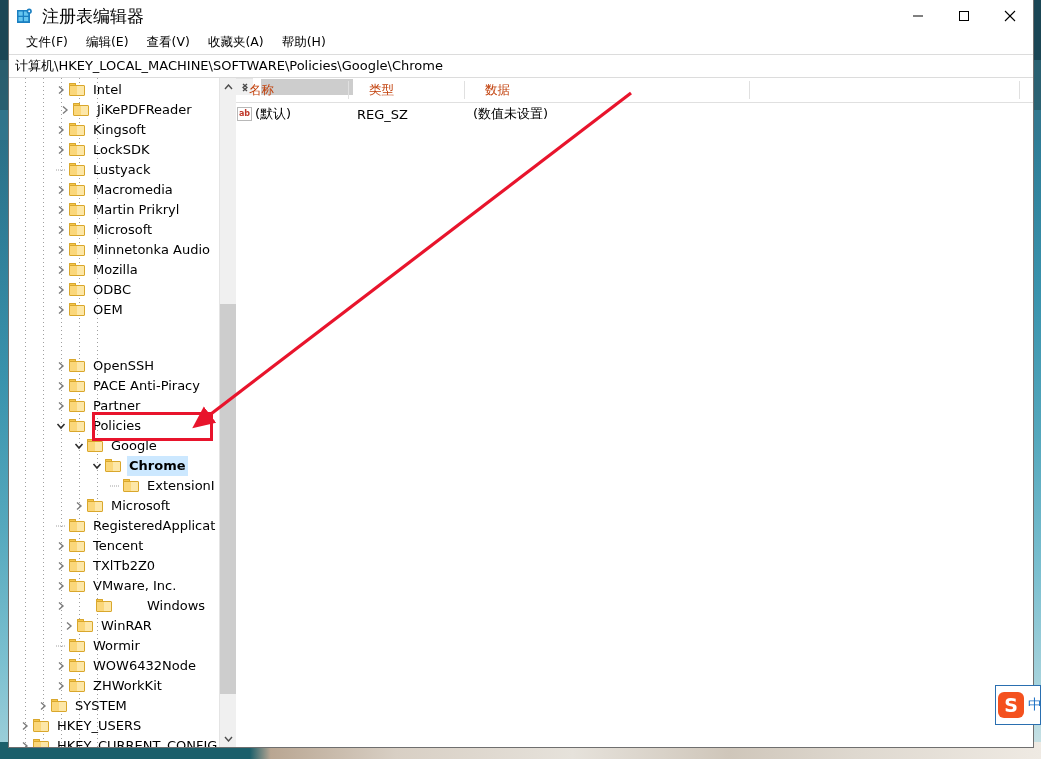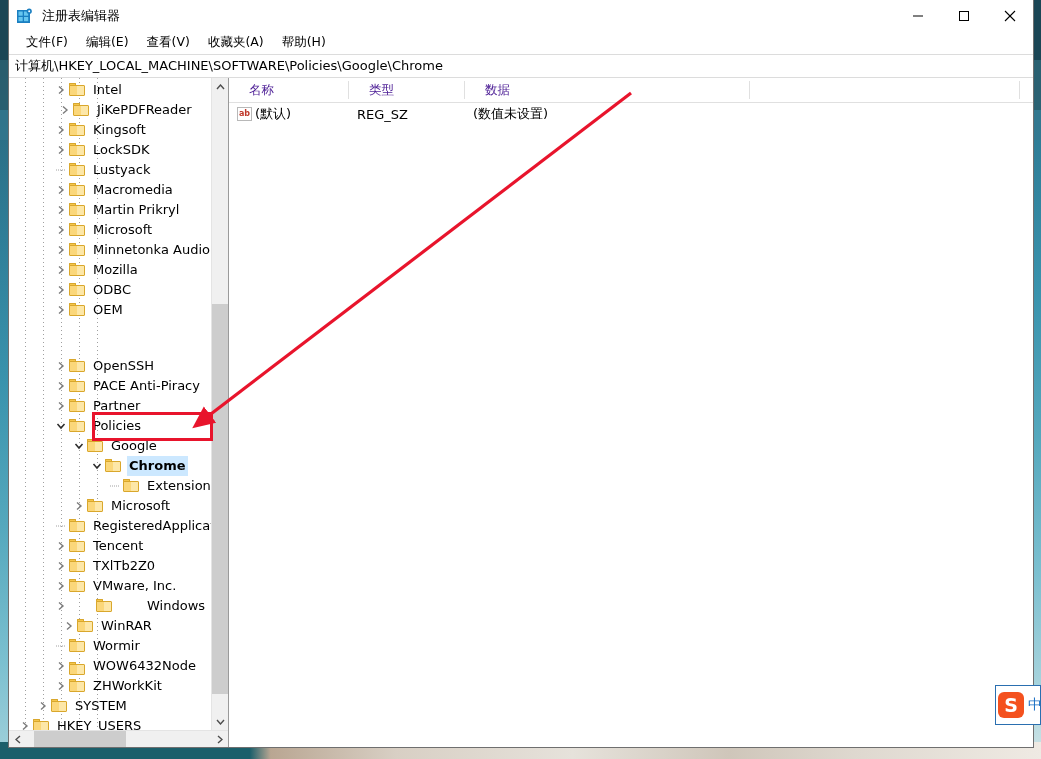--- a/index.html
+++ b/index.html
@@ -32,21 +32,21 @@
     box-sizing:border-box;
     display:flex;flex-direction:column;
   }
   
   .titlebar{
     height:32px;background:#ffffff;display:flex;align-items:center;
     flex:0 0 auto;position:relative;
   }
   .title-icon{width:17px;height:17px;margin-left:7px;flex:0 0 auto;position:relative;}
   .title-text{
-    margin-left:9px;font-size:13px;color:#000;
+    margin-left:9px;font-size:17px;color:#000;
     font-family:"DejaVu Sans","Liberation Sans",sans-serif;
   }
   .win-btns{position:absolute;right:0;top:0;height:32px;display:flex;}
   .win-btn{
     width:46px;height:32px;display:flex;align-items:center;justify-content:center;
     background:transparent;
   }
   .win-btn svg{display:block;}
   
   .menubar{
@@ -64,21 +64,21 @@
     flex:0 0 auto;
   }
   .addr-text{
     font-size:13px;color:#000;white-space:nowrap;
     font-family:"DejaVu Sans","Liberation Sans",sans-serif;
   }
   
   .content{flex:1 1 auto;display:flex;min-height:0;background:#fff;}
   
   .treepane{
-    width:220px;flex:0 0 auto;display:flex;flex-direction:column;
+    width:220px;flex:0 0 auto;display:flex;flex-direction:row;
     border-right:1px solid #9a9a9a;box-sizing:border-box;background:#fff;
     position:relative;
   }
   .tree-scrollwrap{flex:1 1 auto;display:flex;min-height:0;position:relative;}
   .tree-view{
     flex:1 1 auto;overflow:hidden;position:relative;background:#fff;
     padding-top:2px;box-sizing:border-box;
   }
   .trow{
     height:20px;display:flex;align-items:center;position:relative;
@@ -115,21 +115,21 @@
   }
   .hs-arrow{width:17px;height:16px;display:flex;align-items:center;justify-content:center;}
   .hs-arrow.right{position:absolute;right:0;top:0;}
   .hs-thumb{position:absolute;top:0;height:16px;background:#cdcdcd;}
   
   .listpane{flex:1 1 auto;display:flex;flex-direction:column;background:#fff;min-width:0;}
   .list-header{
     height:24px;display:flex;border-bottom:1px solid #e0e0e0;background:#fff;flex:0 0 auto;
   }
   .lh-cell{
-    display:flex;align-items:center;font-size:12.5px;color:#4c1d95;
+    display:flex;align-items:center;font-size:12.5px;color:#c2410c;
     padding-left:20px;box-sizing:border-box;position:relative;
     font-family:"DejaVu Sans","Liberation Sans",sans-serif;
   }
   .lh-cell::after{
     content:"";position:absolute;right:0;top:3px;bottom:3px;width:1px;background:#e0e0e0;
   }
   .list-rows{flex:1 1 auto;background:#fff;overflow:hidden;}
   .lrow{height:22px;display:flex;align-items:center;font-size:13px;color:#000;
     font-family:"DejaVu Sans","Liberation Sans",sans-serif;}
   .lc{padding-left:8px;box-sizing:border-box;display:flex;align-items:center;white-space:nowrap;}
@@ -624,21 +624,21 @@
               </span>
               <span class="tfolder">
                 <span class="fldr">
                   <span class="tab"></span>
                   <span class="body"></span>
                   <span class="shade"></span>
                 </span>
               </span>
               <span class="tlabel">Wormir</span>
             </div>
-            <div class="trow" style="padding-left: 44px; align-items: flex-end;">
+            <div class="trow" style="padding-left: 44px;">
               <span class="twist">
                 <svg width="8" height="10" viewBox="0 0 8 10">
                   <polyline points="2,1.5 6,5 2,8.5" fill="none" stroke="#7c7c7c" stroke-width="1.4"></polyline>
                 </svg>
               </span>
               <span class="tfolder">
                 <span class="fldr">
                   <span class="tab"></span>
                   <span class="body"></span>
                   <span class="shade"></span>

